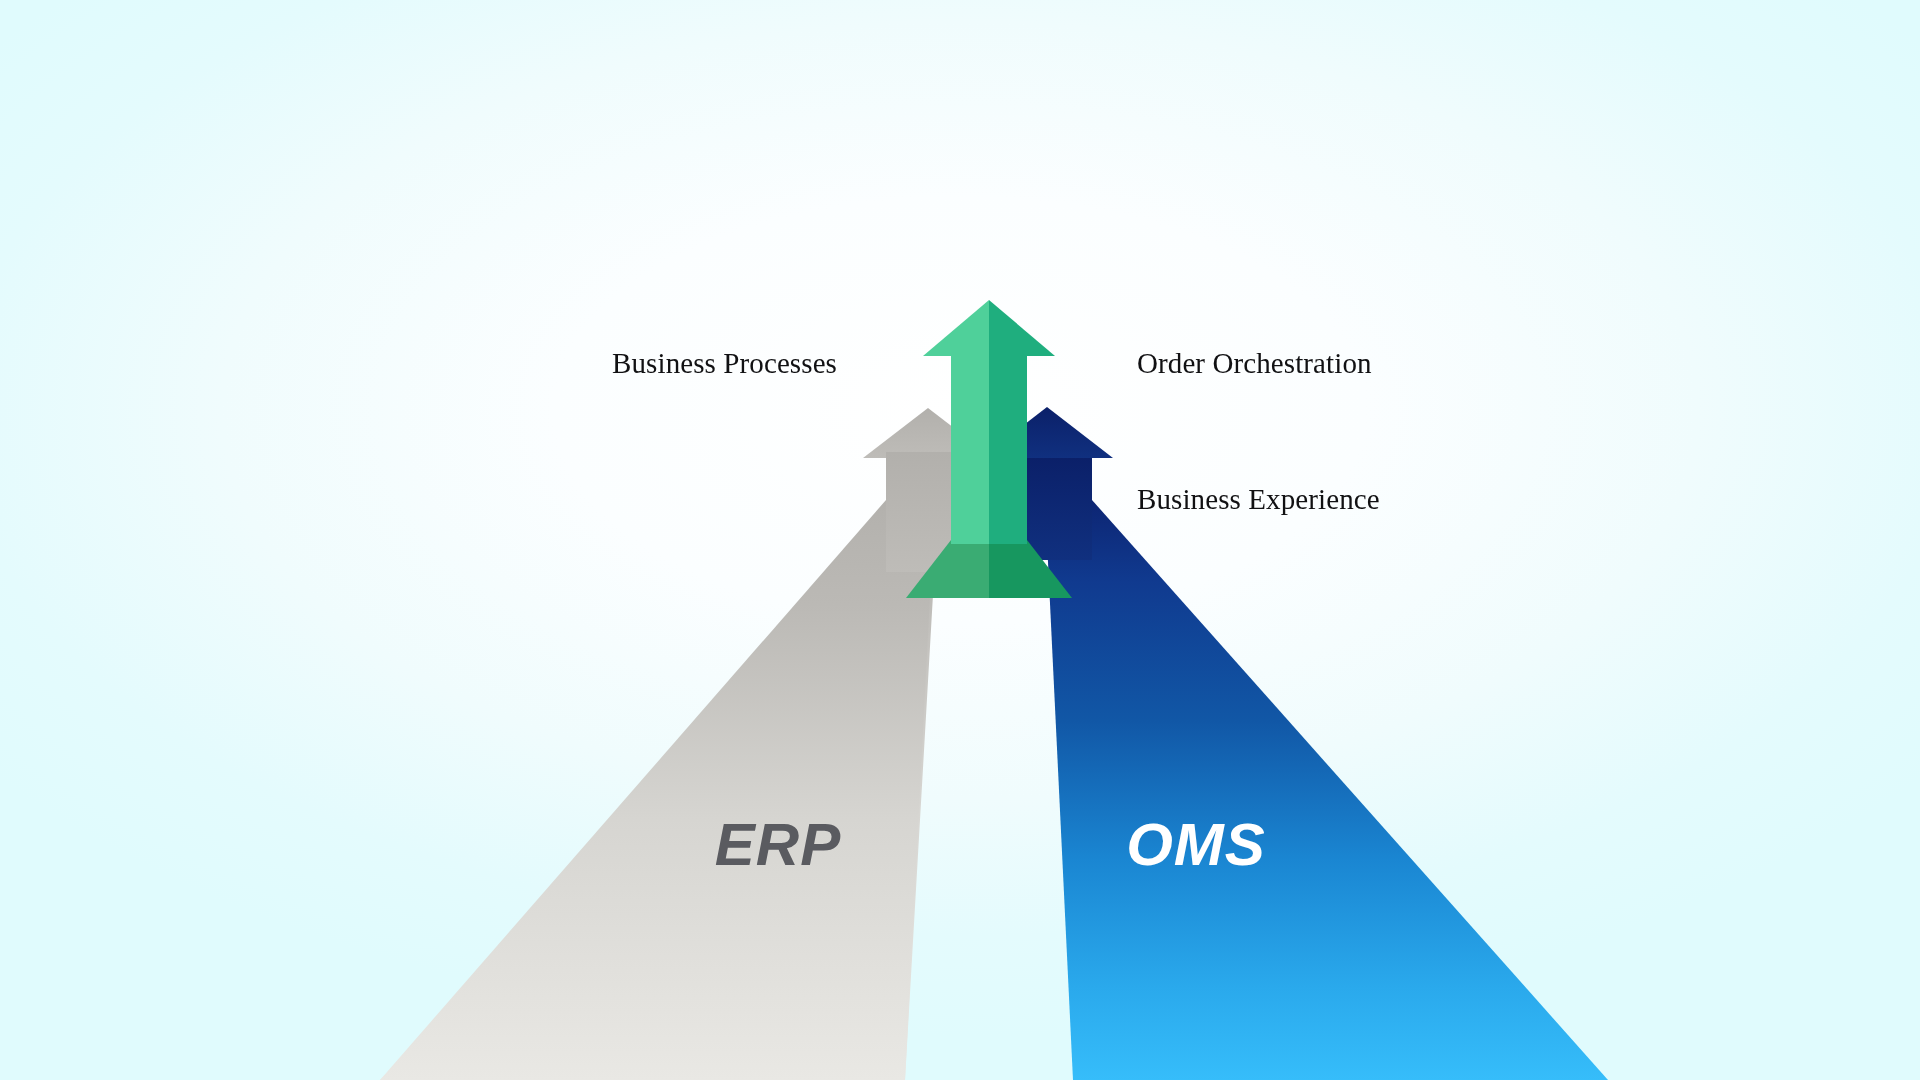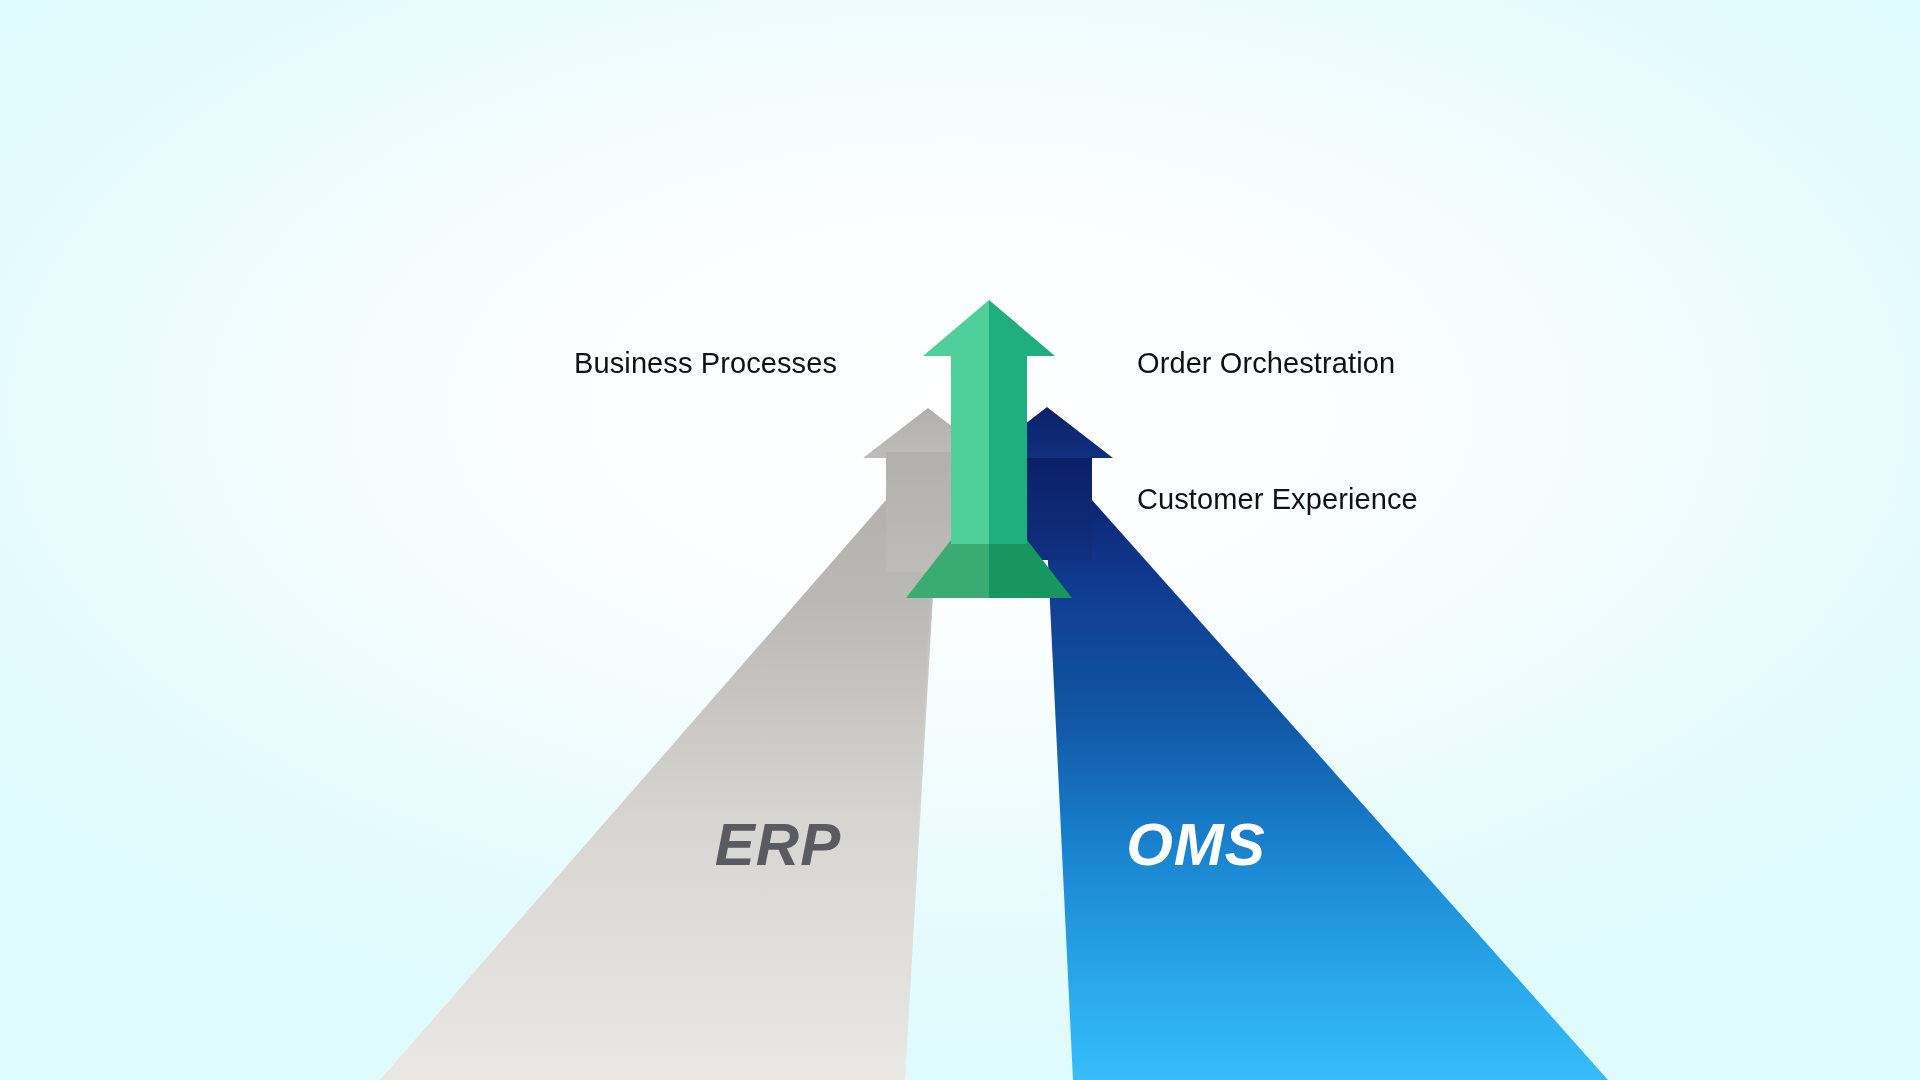--- a/index.html
+++ b/index.html
@@ -24,21 +24,21 @@
   }
   #diagram {
     position: absolute;
     inset: 0;
     width: 1920px;
     height: 1080px;
     display: block;
   }
   .label {
     position: absolute;
-    font-family: Liberation Sans, sans-serif;
+    font-family: Liberation Serif, serif;
     font-size: 29px;
     font-weight: 400;
     color: #111113;
     letter-spacing: 0.1px;
     white-space: nowrap;
     line-height: 1;
   }
   .label-left  { text-align: right; }
   .label-right { text-align: center; }
 
@@ -121,15 +121,15 @@
       <text class="arrow-word" id="svg-erp-word" x="778" y="865" text-anchor="middle" fill="#5a5b60">ERP</text>
       <text class="arrow-word" id="svg-oms-word" x="1196" y="865" text-anchor="middle" fill="#ffffff">OMS</text>
     </g>
   </svg>
 
   <div class="label label-left" id="label-business-processes">Business Processes</div>
 
   <div class="label label-right" id="label-order-orchestration">Order Orchestration</div>
 
 
-  <div class="label label-right" id="label-customer-experience">Customer Experience</div>
+  <div class="label label-right" id="label-customer-experience">Business Experience</div>
 
 </div>
 
 </body></html>

